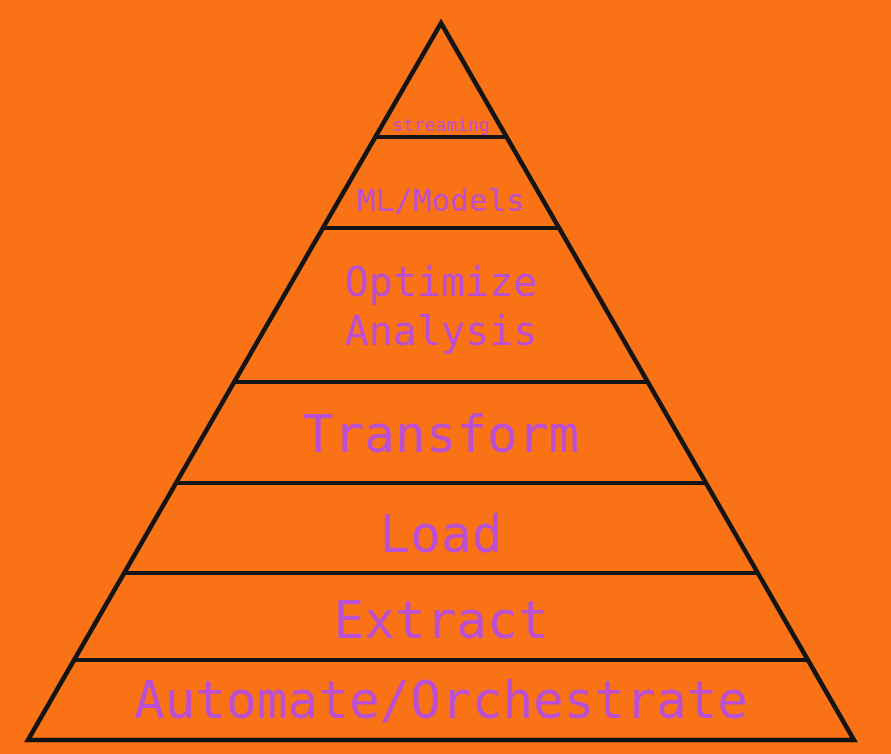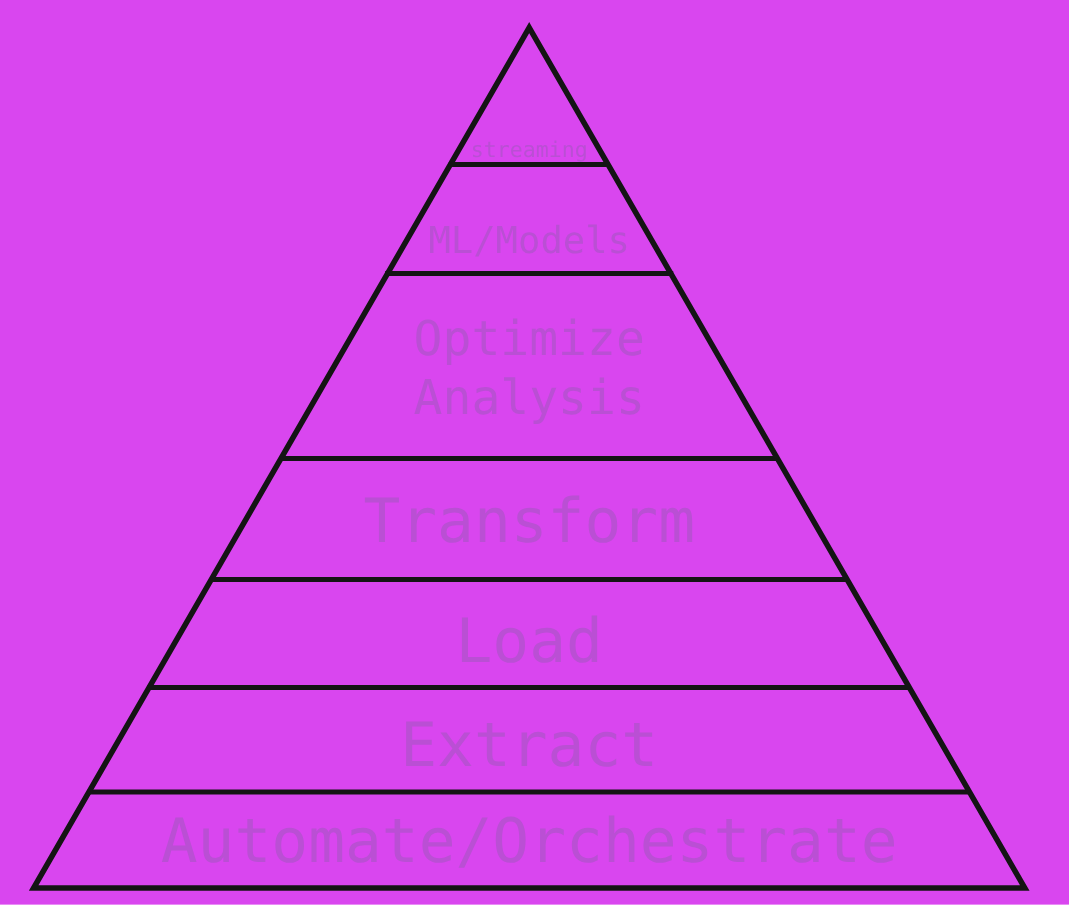--- a/index.html
+++ b/index.html
@@ -7,21 +7,21 @@
     padding: 0;
     width: 891px;
     height: 754px;
     background: #ffffff;
     overflow: hidden;
   }
   .stage {
     position: relative;
     width: 891px;
     height: 754px;
-    background: #d946ef;
+    background: #f97316;
   }
   svg { display: block; }
   .outline {
     fill: none;
     stroke-width: 4.6;
     stroke-linejoin: miter;
   }
   .divider {
     stroke-width: 4.2;
     stroke-linecap: butt;

